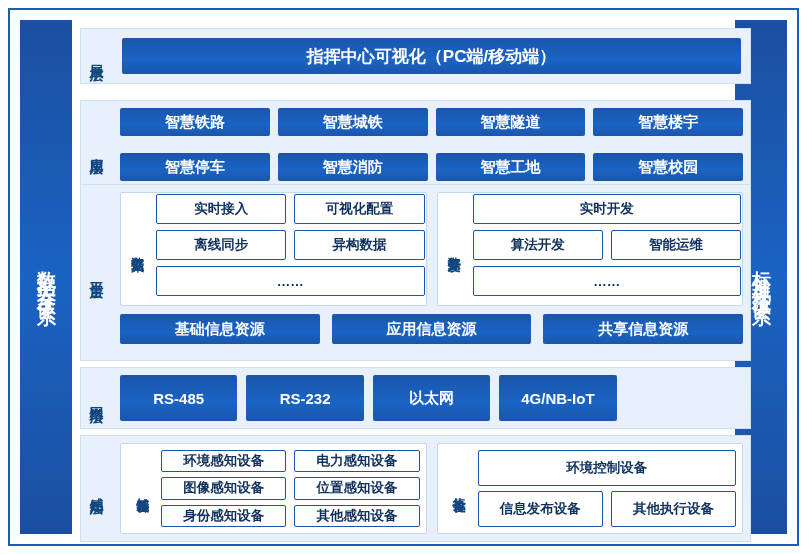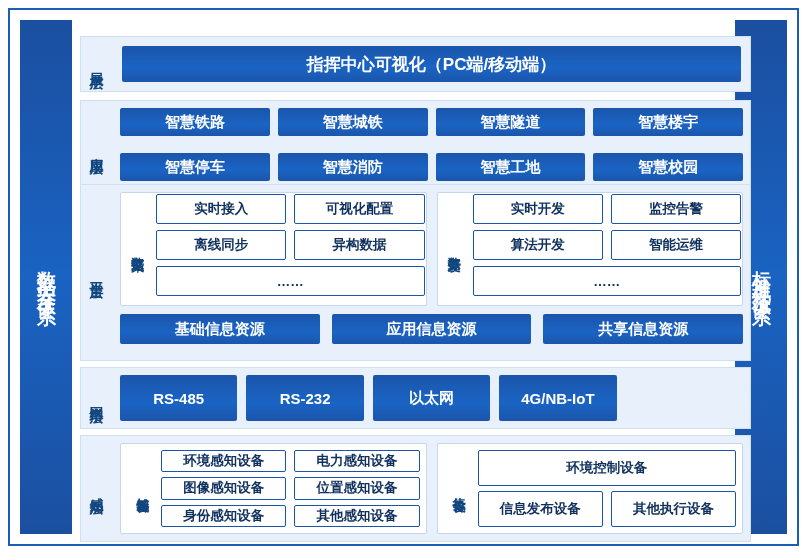--- a/index.html
+++ b/index.html
@@ -59,21 +59,21 @@
   }
   .white-box{
     background:#ffffff;
     border:1.5px solid #1b55ab;
     color:#10305e;font-size:13.5px;font-weight:bold;
     display:flex;align-items:center;justify-content:center;
     border-radius:2px;box-sizing:border-box;
   }
 
   
-  #row-presentation{top:16px;height:56px;}
+  #row-presentation{top:8px;height:56px;}
   #row-presentation .row-body{padding:9px 9px;}
   .present-box{height:100%;font-size:17px;}
 
   
   #row-application{top:80px;height:98px;}
   .app-grid{display:grid;grid-template-columns:repeat(4,1fr);gap:8px;height:100%;}
   .app-grid .blue-box{height:28px;}
 
   
   #row-platform{top:164px;height:177px;}
@@ -181,21 +181,20 @@
             </div>
           </div>
 
           <div class="plat-group">
             <div class="plat-group-label">
               <span>数据开发</span>
             </div>
             <div class="plat-items">
               <div class="plat-pair">
                 <div class="white-box">实时开发</div>
-                <div class="white-box">监控告警</div>
               </div>
               <div class="plat-pair">
                 <div class="white-box">算法开发</div>
                 <div class="white-box">智能运维</div>
               </div>
               <div class="white-box plat-wide">……</div>
             </div>
           </div>
 
         </div>

